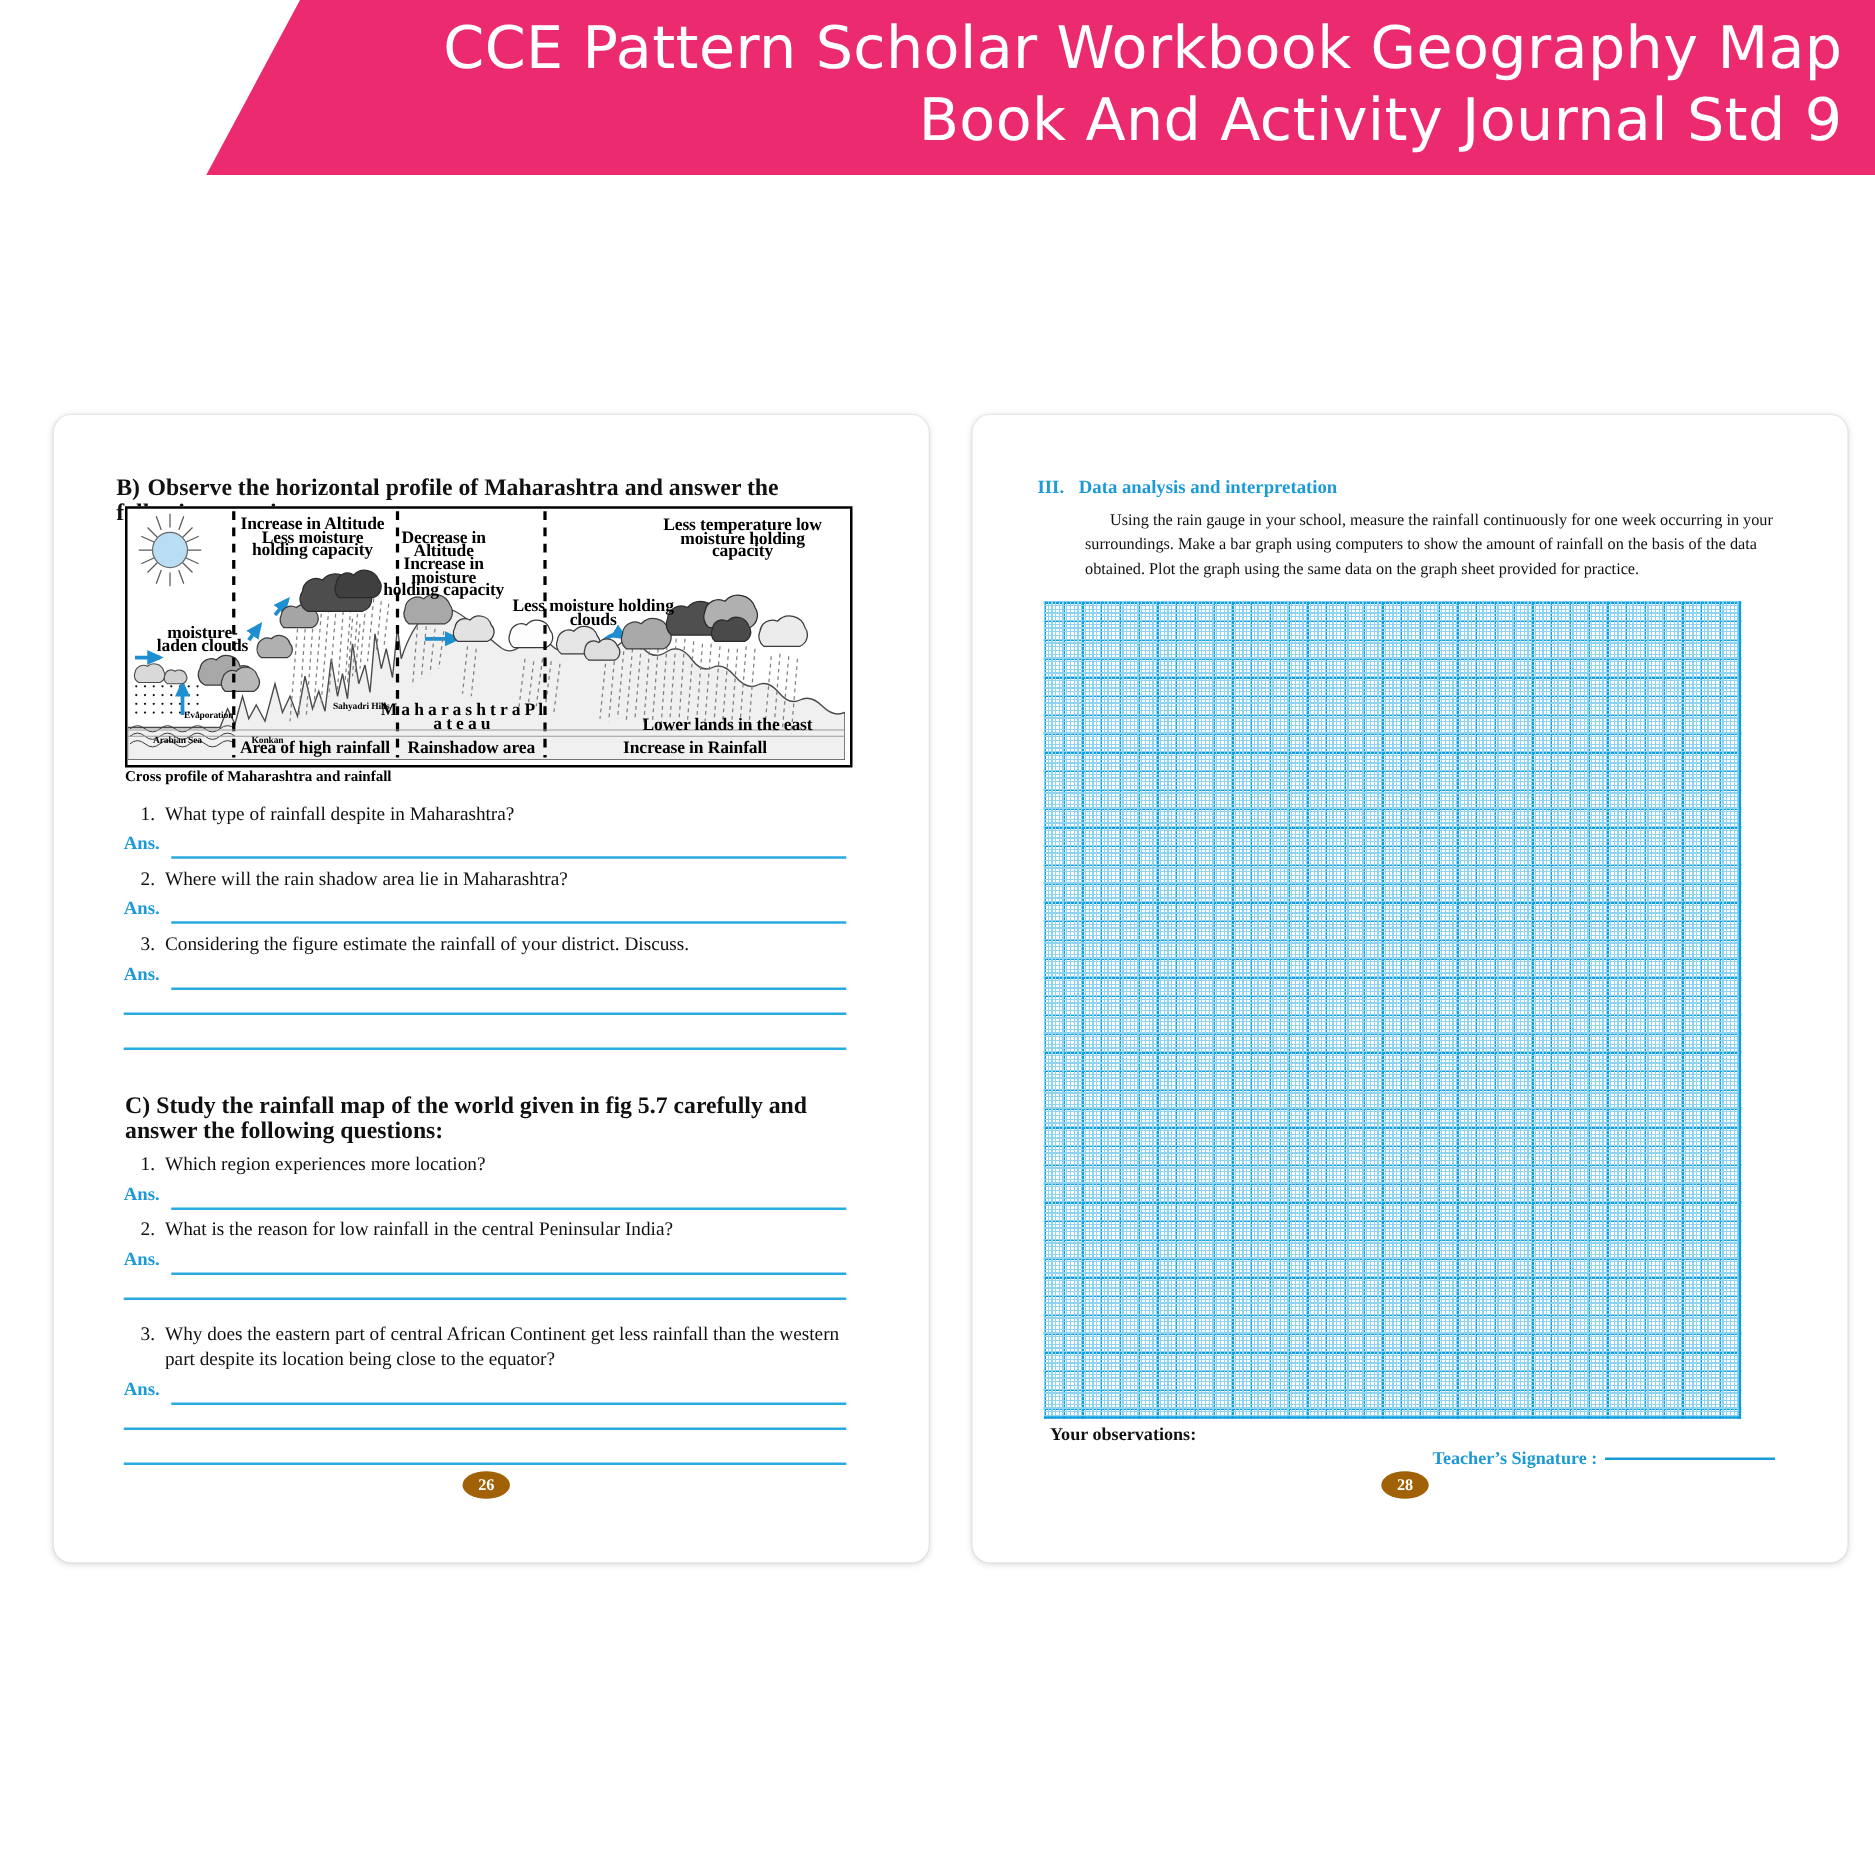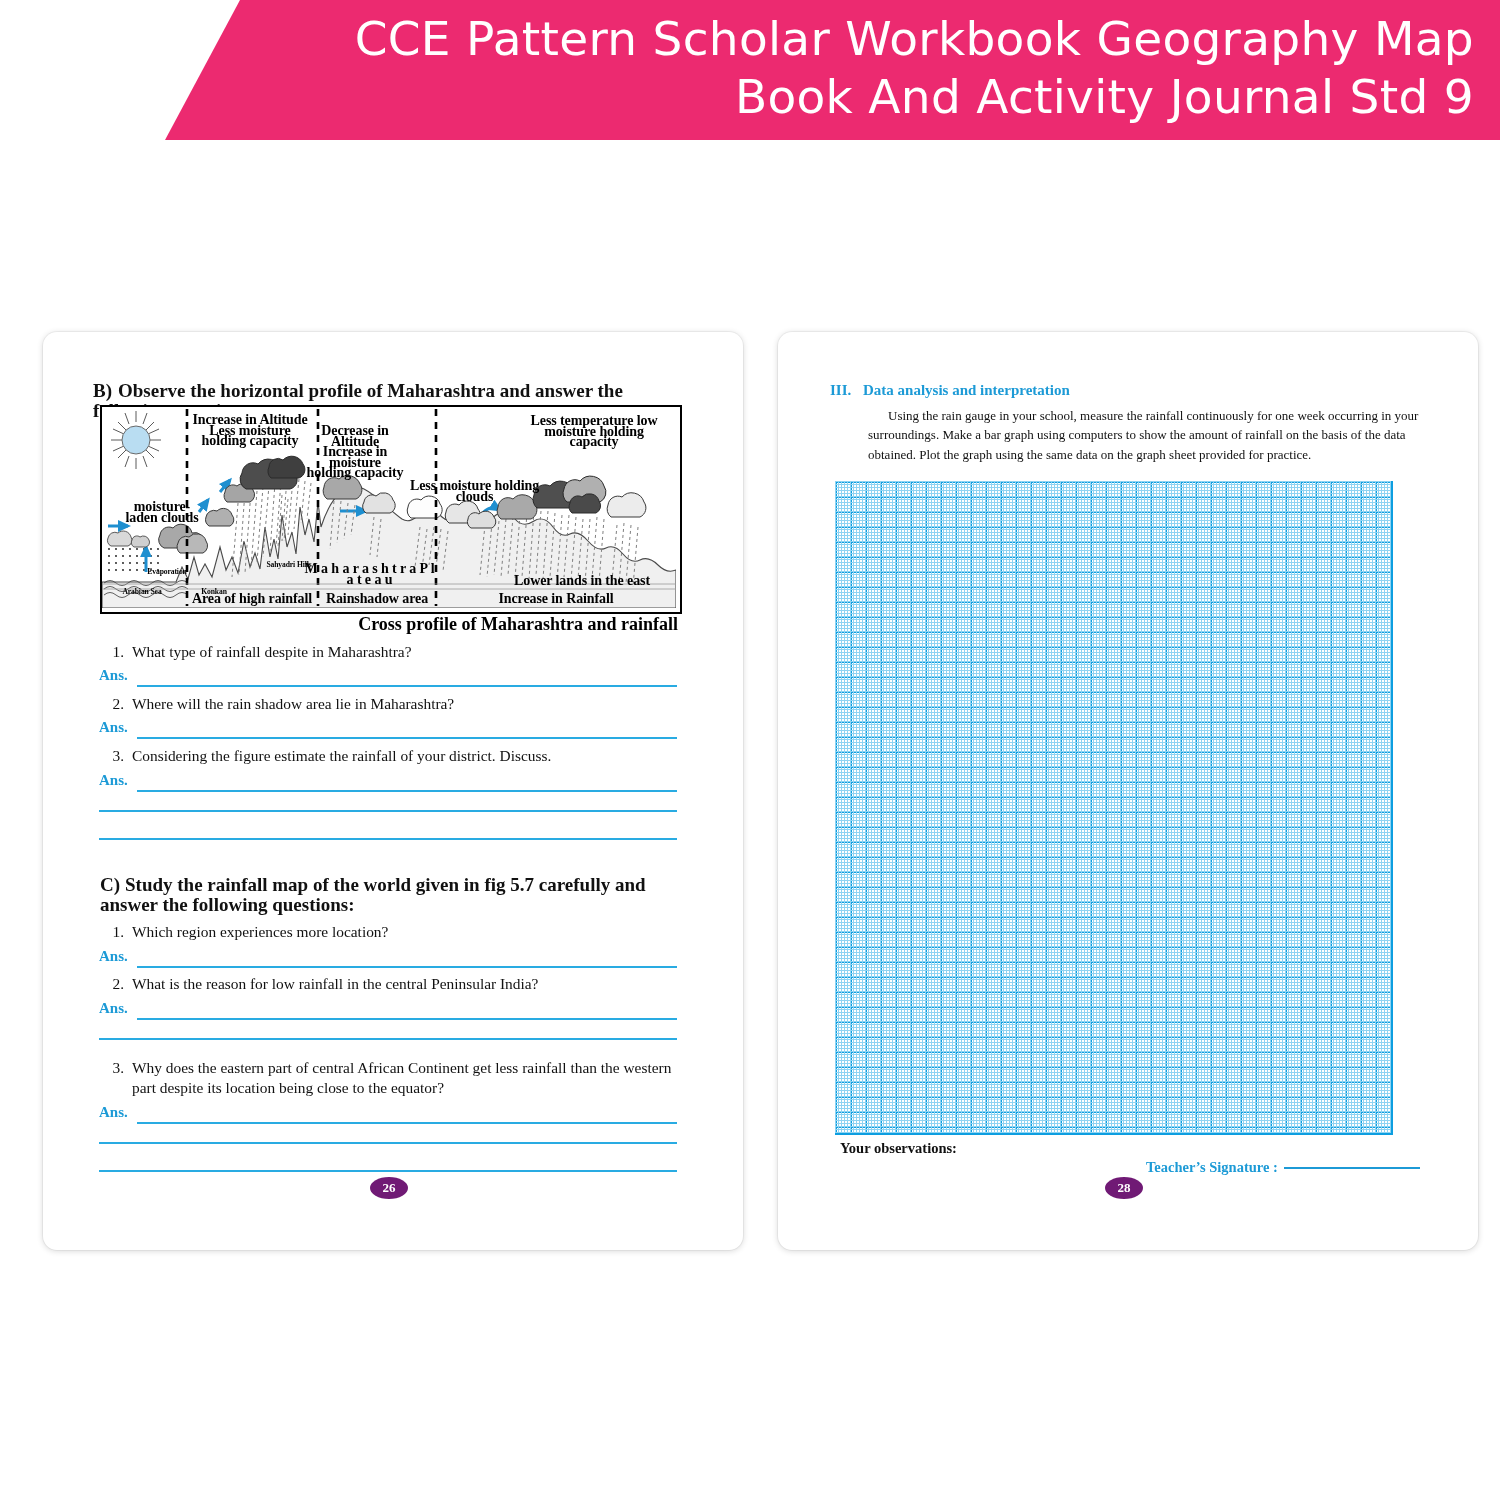--- a/index.html
+++ b/index.html
@@ -105,21 +105,21 @@
     height: 2px;
     background: #29abe2;
   }
 
   
   .pagenum {
     position: absolute;
     width: 38px;
     height: 22px;
     border-radius: 50%;
-    background: #701a75;
+    background: #a16207;
     color: #ffffff;
     font-weight: bold;
     font-size: 13px;
     text-align: center;
     line-height: 22px;
     font-family: "Liberation Serif", serif;
   }
 
   
   #diagram {
@@ -142,23 +142,23 @@
     line-height: 10.5px;
     font-size: 14px;
     letter-spacing: -0.1px;
   }
   .dlabel.small { font-size: 7.6px; line-height: 9.5px; }
   #diagram-caption {
     position: absolute;
     left: 57px;
     top: 282px;
     width: 578px;
-    text-align: right;
-    font-weight: bold;
-    font-size: 18px;
+    text-align: left;
+    font-weight: bold;
+    font-size: 12px;
     color: #000000;
   }
 
   
   #sec-roman {
     position: absolute;
     left: 52px;
     top: 50px;
     font-weight: bold;
     font-size: 15px;

